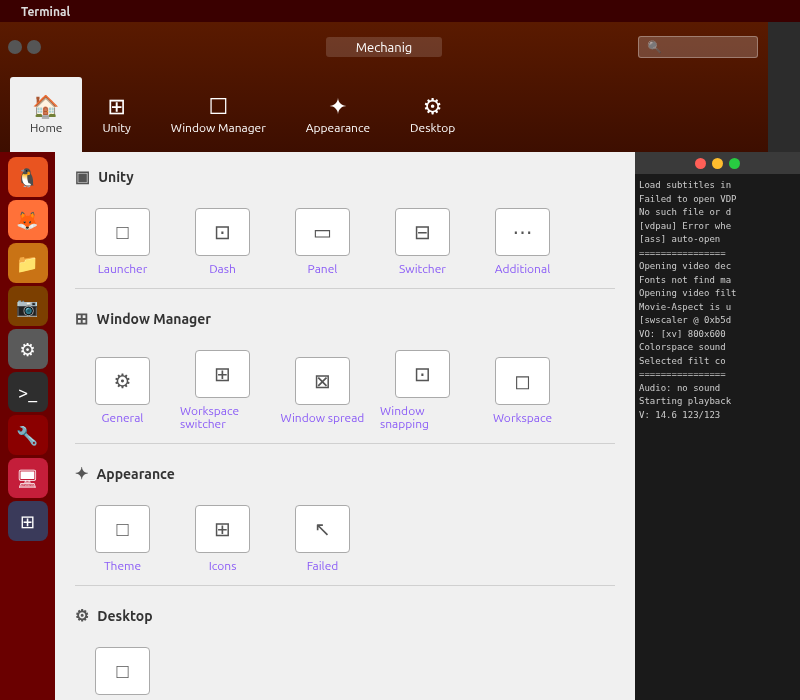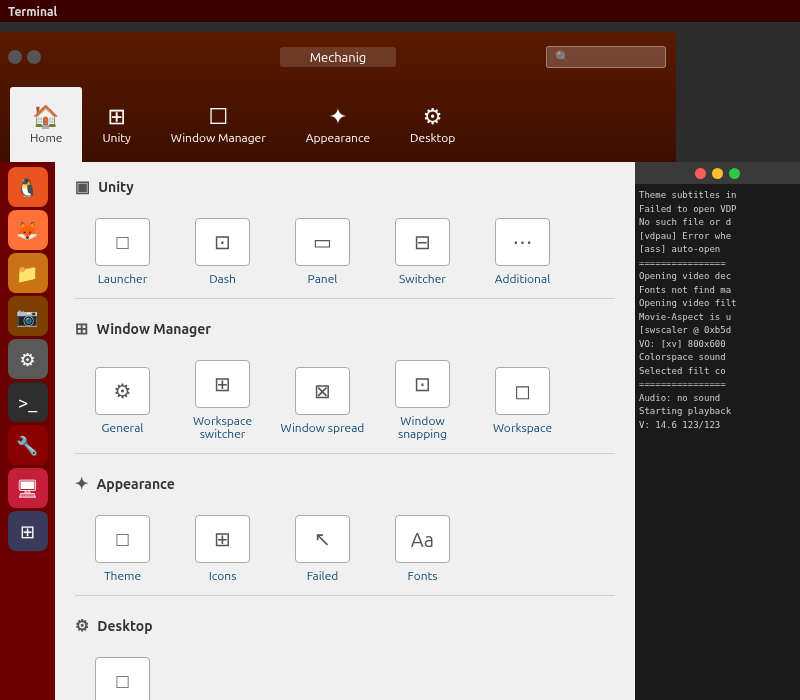--- a/index.html
+++ b/index.html
@@ -5,36 +5,35 @@
     * { margin: 0; padding: 0; box-sizing: border-box; }
     body { width: 800px; height: 700px; overflow: hidden; font-family: Ubuntu, 'Segoe UI', sans-serif; background: #2c2c2c; }
 
     
     .title-bar {
       width: 800px;
       height: 22px;
       background: #3a0000;
       display: flex;
       align-items: center;
-      padding: 0 8px;
+      padding: 0 21px;
     }
     .title-bar-text {
       color: #ddd;
       font-size: 12px;
       font-weight: bold;
     }
 
     
     .nav-bar {
-      width: 676px;
+      width: 768px;
       height: 130px;
       background: linear-gradient(to bottom, #5a1a00, #3d0e00);
       display: flex;
       flex-direction: column;
-      margin-top: 10px;
     }
 
     .nav-bar-top {
       height: 50px;
       display: flex;
       align-items: center;
       justify-content: center;
       position: relative;
     }
 
@@ -195,22 +194,22 @@
       display: flex;
       align-items: center;
       justify-content: center;
       font-size: 20px;
       color: #555;
       background: #fff;
     }
 
     .item-label {
       font-size: 12px;
-      color: #0c4a6e;
-      text-align: center;
+      color: #8b5cf6;
+      text-align: left;
     }
 
     .divider {
       border: none;
       border-top: 1px solid #d0d0d0;
       margin: 5px 0 15px 0;
     }
 
     
     .terminal-panel {
@@ -375,24 +374,20 @@
       <span class="item-label">Theme</span>
     </div>
           <div class="grid-item">
       <div class="item-icon-box">⊞</div>
       <span class="item-label">Icons</span>
     </div>
           <div class="grid-item">
       <div class="item-icon-box">↖</div>
       <span class="item-label">Failed</span>
     </div>
-          <div class="grid-item">
-      <div class="item-icon-box">Aa</div>
-      <span class="item-label">Fonts</span>
-    </div>
         </div>
         <hr class="divider">
       </div>
       <div class="section">
         <div class="section-header">
     <span class="section-header-icon">⚙</span>
     <span>Desktop</span>
   </div>
         <div class="items-grid">
           <div class="grid-item">
@@ -403,21 +398,21 @@
       </div>
     </div>
 
   <div class="terminal-panel">
     <div class="terminal-title-bar">
       <span class="term-btn close"></span>
       <span class="term-btn min"></span>
       <span class="term-btn max"></span>
     </div>
     <div class="terminal-content" id="terminal-lines">
-    <div class="term-line">Theme subtitles in</div>
+    <div class="term-line">Load subtitles in</div>
         <div class="term-line">Failed to open VDP</div>
         <div class="term-line">No such file or d</div>
         <div class="term-line">[vdpau] Error whe</div>
         <div class="term-line">[ass] auto-open</div>
         <div class="term-line">================</div>
         <div class="term-line">Opening video dec</div>
         <div class="term-line">Fonts not find ma</div>
         <div class="term-line">Opening video filt</div>
         <div class="term-line">Movie-Aspect is u</div>
         <div class="term-line">[swscaler @ 0xb5d</div>

